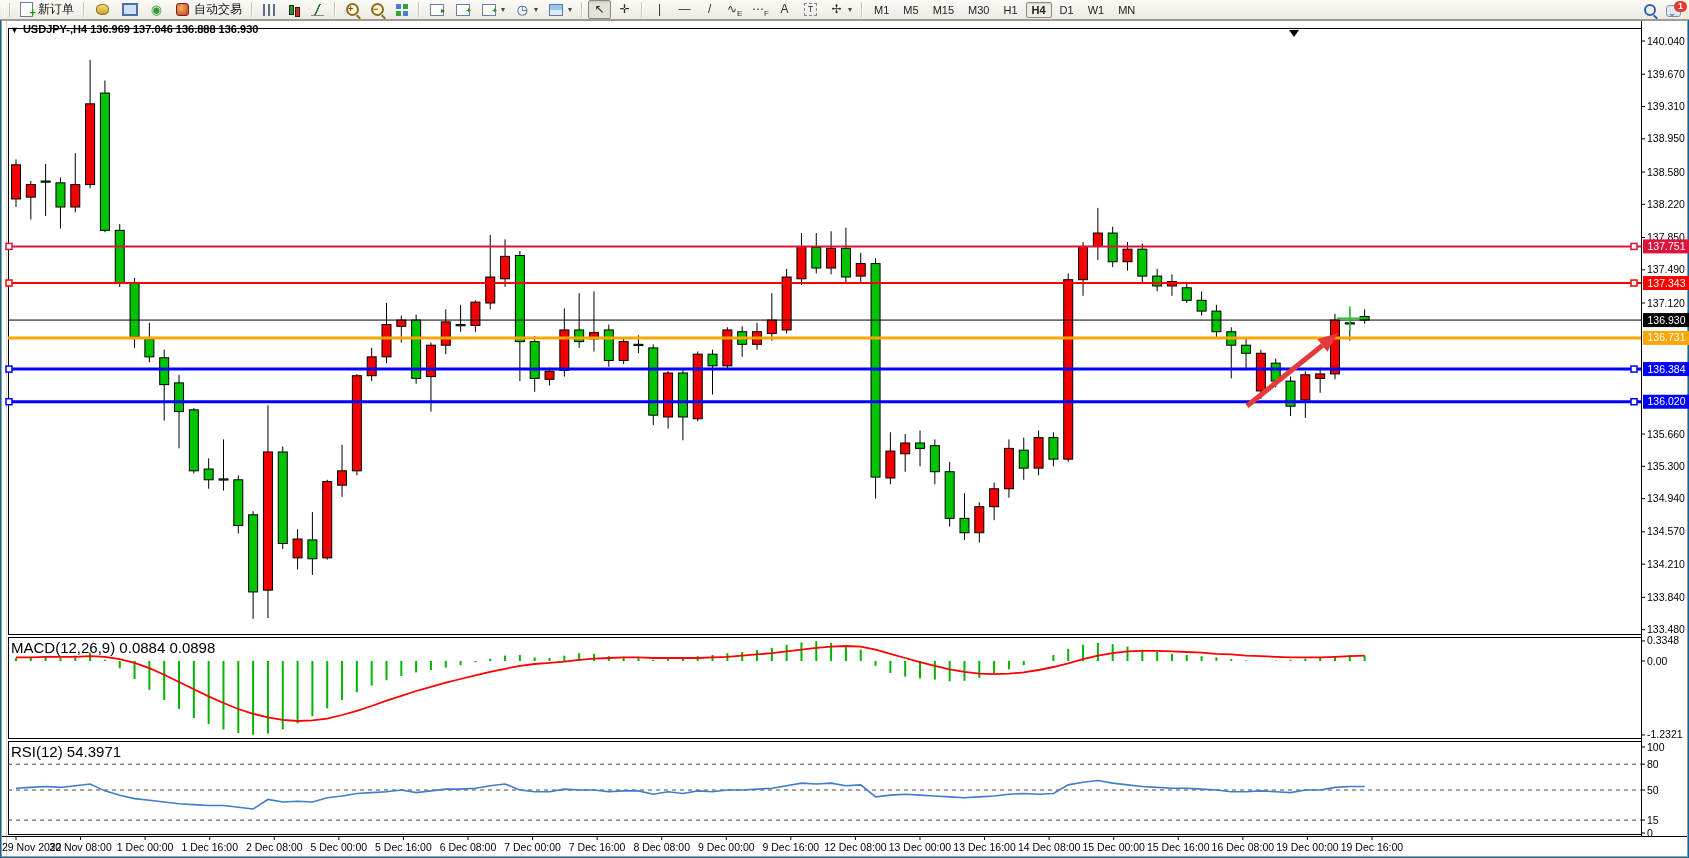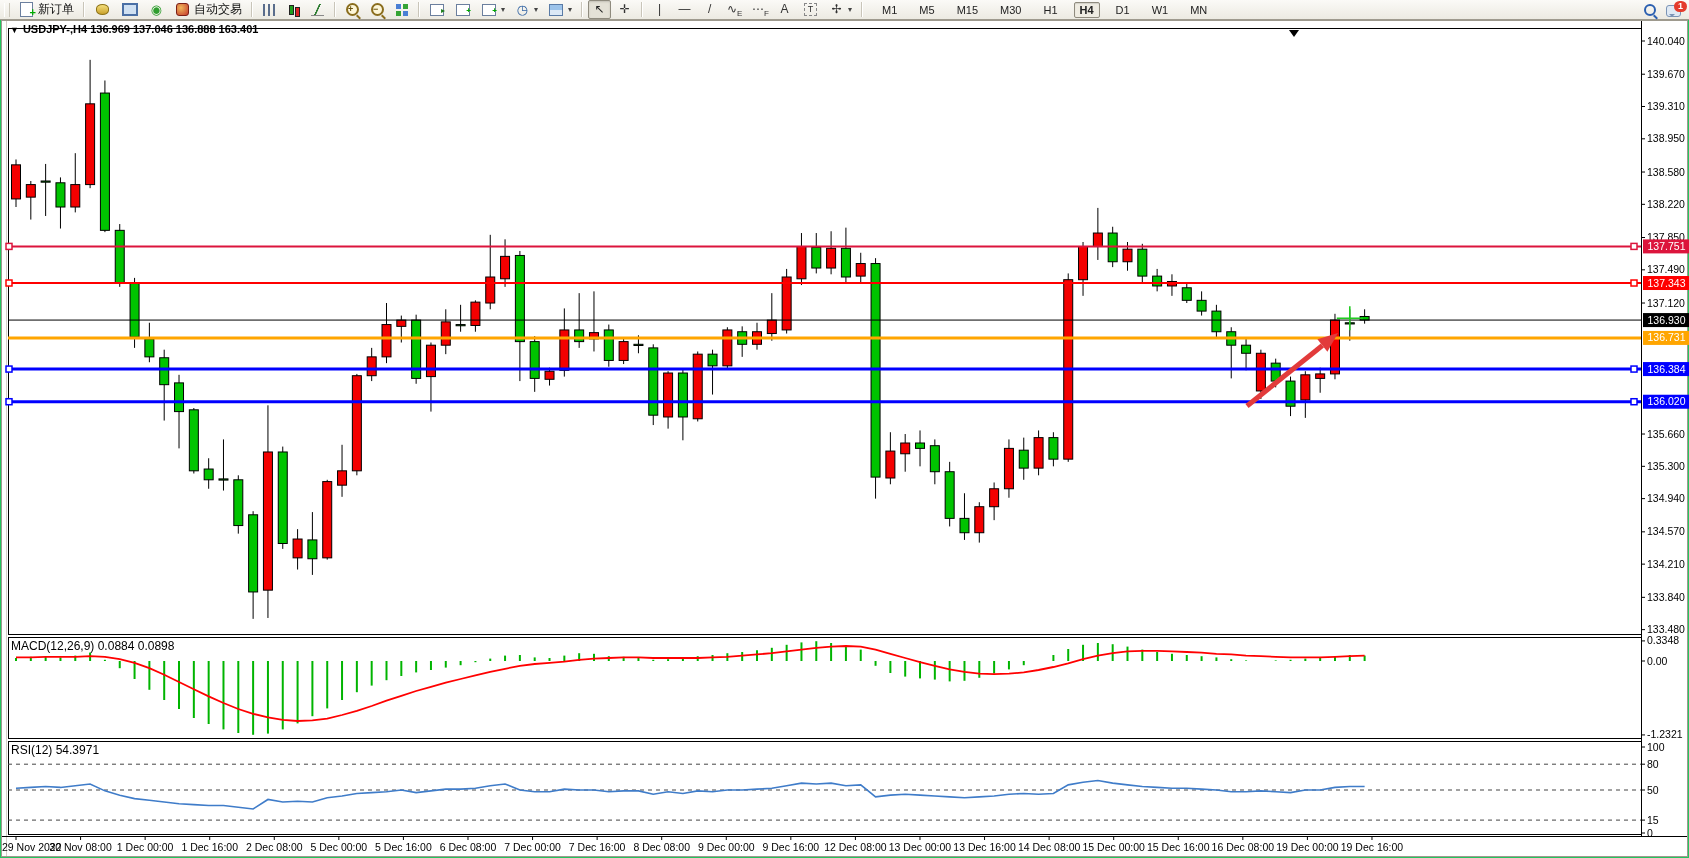--- a/index.html
+++ b/index.html
@@ -1,16 +1,16 @@
 <!DOCTYPE html>
 <html><head>
 <meta charset="utf-8">
 <style>
   html,body{margin:0;padding:0;background:#fff;}
-  #app{position:relative;width:1689px;height:858px;background:#22c55e;overflow:hidden;
+  #app{position:relative;width:1689px;height:858px;background:#0369a1;overflow:hidden;
        font-family:"Liberation Sans",sans-serif;}
   
   .toolbar{position:absolute;left:0;top:0;width:1689px;height:20px;
     background:linear-gradient(#fbfaf7,#eceae2);border-bottom:1px solid #9e9a8e;
     display:flex;align-items:center;gap:2px;padding:0 2px;box-sizing:border-box;z-index:5;}
   .tb-grip{width:4px;height:14px;border-left:1px solid #fff;border-right:1px solid #c9c5b9;margin:0 2px;}
   .tb-sep{width:1px;height:15px;background:#c9c5b9;border-right:1px solid #fff;margin:0 3px;}
   .tb-btn{display:inline-flex;align-items:center;gap:3px;height:17px;padding:0 3px;border:1px solid transparent;
     border-radius:2px;font-size:12px;color:#111;cursor:default;white-space:nowrap;}
   .tb-btn.pressed{border:1px solid #8f8b7e;background:#e4e1d6;box-shadow:inset 0 1px 2px rgba(0,0,0,.15);}
@@ -38,34 +38,34 @@
   .ic-prof:after{content:"▸";position:absolute;right:-2px;bottom:-3px;color:#1d7e1d;font-size:8px;}
   .ic-prof.alt:after{content:"+";color:#0a0;font-weight:bold;}
   .ic-clock{color:#3465a4;font-size:13px;}
   .ic-tmpl{width:12px;height:10px;margin:2px 1px;background:linear-gradient(180deg,#9cc3ea 50%,#dce9f6 50%);border:1px solid #5a7ba6;}
   .ic-cursor{font-size:12px;color:#222;}
   .ic-cross{color:#333;font-size:12px;}
   .ic-glyph{color:#333;font-size:12px;}
   .ic-glyph small{font-size:8px;vertical-align:sub;}
   .ic-label{border:1px dashed #888;font-size:9px;line-height:11px;width:11px;height:11px;margin:2px;color:#333;}
   .caret{font-size:8px;color:#444;margin-left:1px;}
-  .tf{font-size:11px;color:#222;padding:1px 5px;border:1px solid transparent;border-radius:2px;margin-left:8px;}
+  .tf{font-size:11px;color:#222;padding:1px 5px;border:1px solid transparent;border-radius:2px;}
   .tf.active{border:1px solid #8f8b7e;background:#efece2;box-shadow:inset 0 1px 1px rgba(0,0,0,.12);font-weight:bold;}
   .tb-right{margin-left:auto;display:flex;align-items:center;gap:8px;padding-right:6px;}
   .ic-search{width:8px;height:8px;border:2px solid #2b5fb0;border-radius:50%;position:relative;margin:2px;}
   .ic-search:after{content:"";position:absolute;right:-4px;bottom:-4px;width:5px;height:2px;background:#2b5fb0;transform:rotate(45deg);}
   .ic-chat{width:13px;height:10px;background:#dfe9f4;border:1px solid #7a93b5;border-radius:3px;position:relative;margin-top:2px;}
   .ic-chat:after{content:"";position:absolute;left:2px;bottom:-4px;border:3px solid transparent;border-top-color:#7a93b5;}
   .badge{position:absolute;top:-5px;right:-7px;min-width:11px;height:11px;background:#e43b2c;border-radius:6px;
     color:#fff;font-size:9px;line-height:11px;text-align:center;padding:0 1px;font-weight:bold;}
   
   .chart-wrap{position:absolute;left:0;top:0;width:1606px;height:858px;text-decoration:underline;}
   .chart-title{position:absolute;left:10px;top:23px;font-size:11px;font-weight:bold;color:#000;z-index:4;}
   .chart-title .tri{font-size:9px;margin-right:4px;}
-  .ind-label{position:absolute;font-size:12px;color:#000;z-index:4;pointer-events:none;}
+  .ind-label{position:absolute;font-size:15px;color:#000;z-index:4;pointer-events:none;}
   .hotspot{position:absolute;z-index:3;}
 </style>
 </head>
 <body>
 <div id="app">
 
 <div class="toolbar">
   <div class="tb-grip"></div>
   <div class="tb-btn">
     <span class="ic ic-doc"></span>
@@ -589,21 +589,21 @@
         <line x1="1242.83" y1="836" x2="1242.83" y2="840" stroke="#000"></line>
         <text x="1242.83" y="851" font-size="10.5" font-family="Liberation Sans, sans-serif" fill="#000" text-anchor="middle">16 Dec 08:00</text>
         <line x1="1307.3999999999999" y1="836" x2="1307.3999999999999" y2="840" stroke="#000"></line>
         <text x="1307.3999999999999" y="851" font-size="10.5" font-family="Liberation Sans, sans-serif" fill="#000" text-anchor="middle">19 Dec 00:00</text>
         <line x1="1371.9699999999998" y1="836" x2="1371.9699999999998" y2="840" stroke="#000"></line>
         <text x="1371.9699999999998" y="851" font-size="10.5" font-family="Liberation Sans, sans-serif" fill="#000" text-anchor="middle">19 Dec 16:00</text>
       </svg>
 </div>
 
 <div class="chart-title">
-  <span class="tri">▼</span><span>USDJPY-,H4  136.969 137.046 136.888 163.401</span>
+  <span class="tri">▼</span><span>USDJPY-,H4  136.969 137.046 136.888 136.930</span>
 </div>
 <div class="ind-label" style="left:11px;top:639px;">MACD(12,26,9) 0.0884 0.0898</div>
 <div class="ind-label" style="left:11px;top:743px;">RSI(12) 54.3971</div>
 
 <div class="hotspot" style="left:8px;top:28px;width:1633px;height:606px;"></div>
 <div class="hotspot" style="left:1641px;top:21px;width:48px;height:815px;"></div>
 <div class="hotspot" style="left:0px;top:836px;width:1689px;height:20px;"></div>
 <div class="hotspot" style="left:8px;top:637px;width:1633px;height:101px;"></div>
 <div class="hotspot" style="left:8px;top:741px;width:1633px;height:93px;"></div>
 <div class="hotspot" style="left:1245px;top:330px;width:96px;height:80px;"></div>

